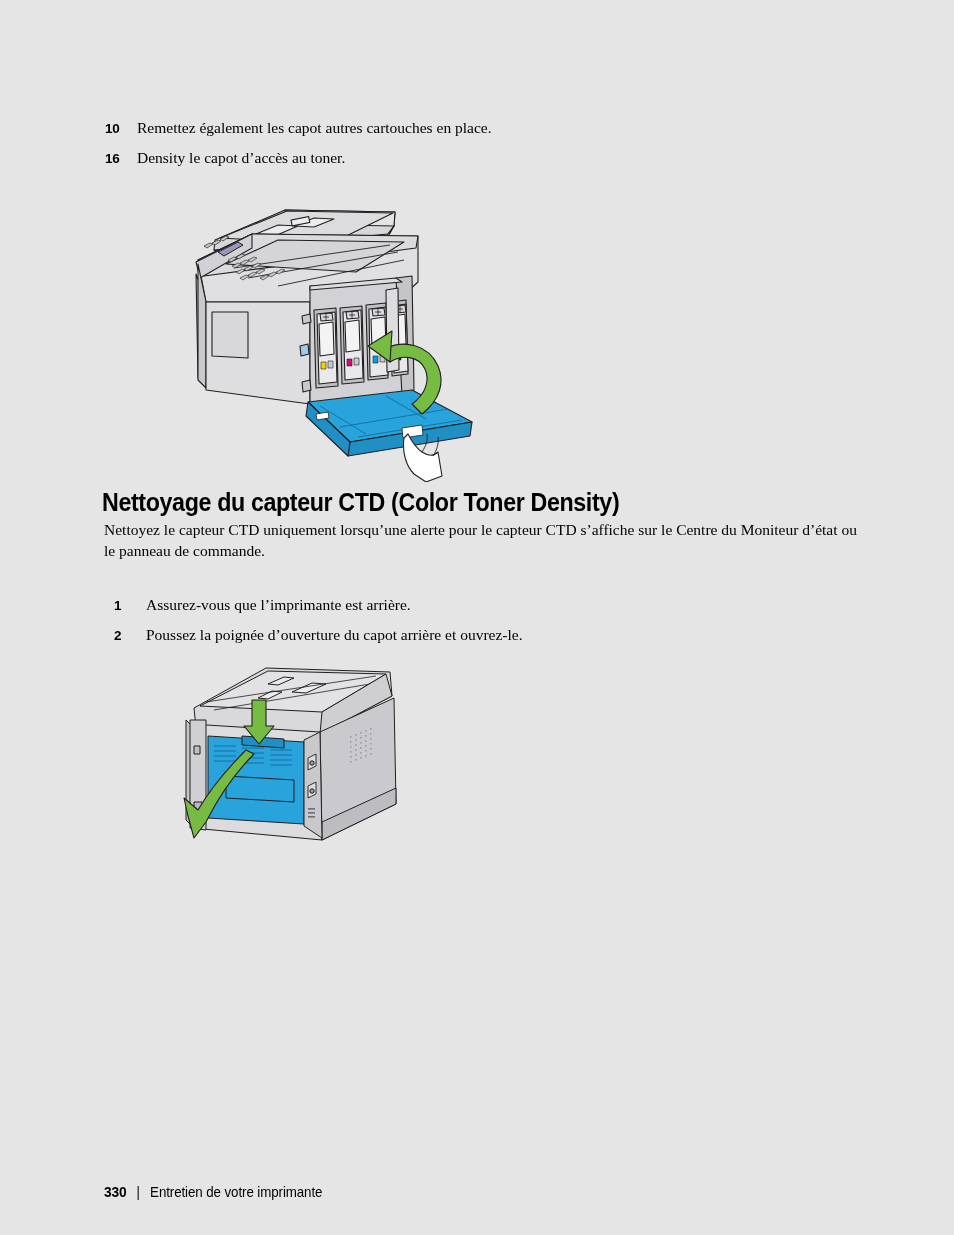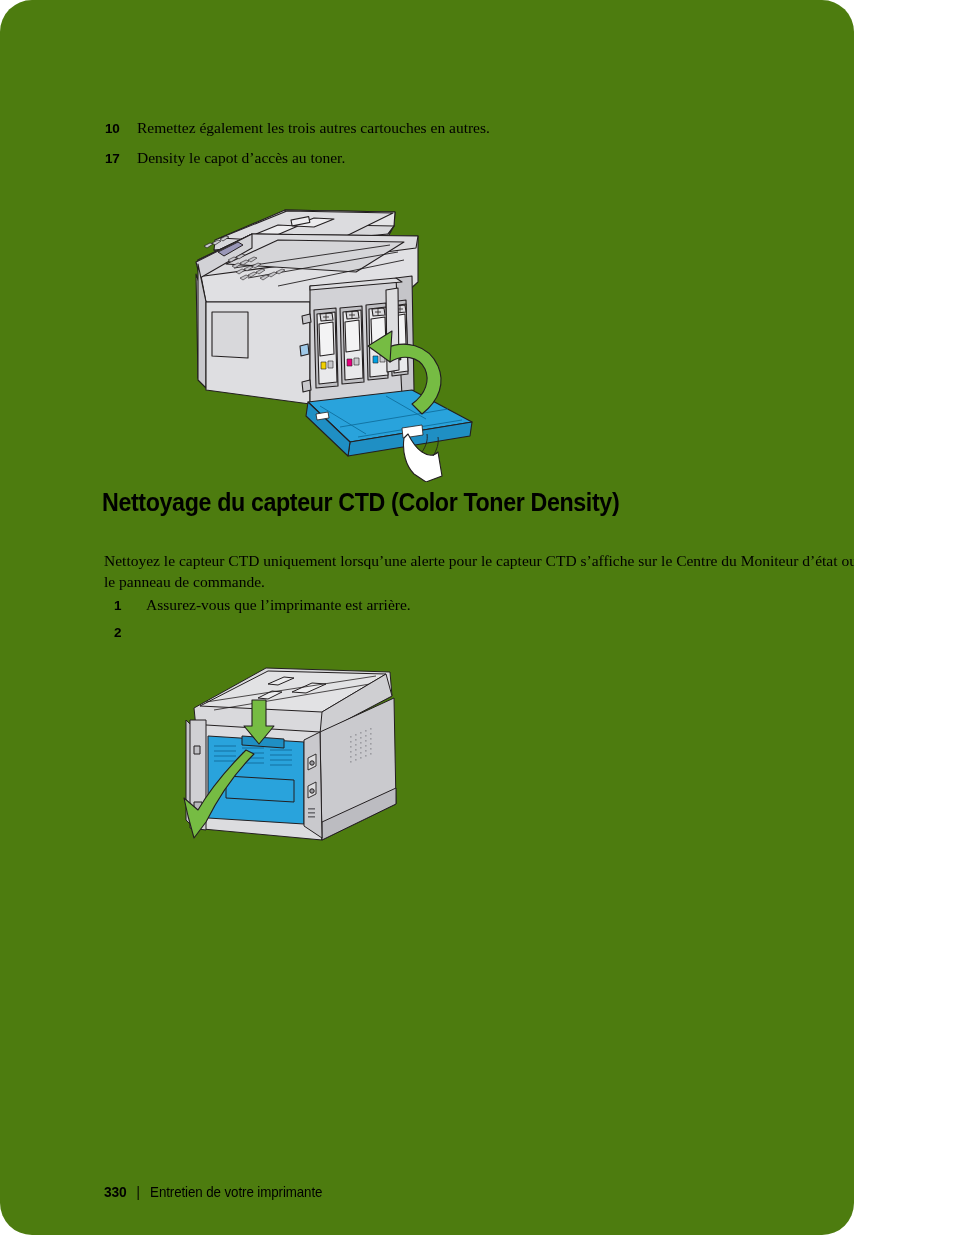--- a/index.html
+++ b/index.html
@@ -2,27 +2,26 @@
 <html><head>
 <meta charset="utf-8">
 <style>
   html, body {
     margin: 0;
     padding: 0;
     background: #ffffff;
   }
   .page {
     position: relative;
-    width: 854px;
+    width: 954px;
     height: 1235px;
-    background: #4d7c0f;
+    background: #e5e5e5;
     overflow: hidden;
     font-family: "Liberation Serif", serif;
     color: #000000;
-    border-radius: 32px;
   }
 
   
   .steps {
     position: absolute;
     left: 105px;
     width: 780px;
   }
   .step {
     display: flex;
@@ -96,24 +95,24 @@
   .figure { position: absolute; }
 </style>
 </head>
 <body>
 
 <div class="page">
 
   <div class="steps" style="top:118px;">
     <div class="step">
       <div class="step-num">10</div>
-      <div class="step-text">Remettez également les trois autres cartouches en autres.</div>
+      <div class="step-text">Remettez également les capot autres cartouches en place.</div>
     </div>
     <div class="step">
-      <div class="step-num">17</div>
+      <div class="step-num">16</div>
       <div class="step-text">Density le capot d’accès au toner.</div>
     </div>
   </div>
 
   <div class="figure" style="left:190px; top:190px; width:300px; height:292px;">
     <svg width="300" height="292" viewBox="0 0 300 292" xmlns="http://www.w3.org/2000/svg">
       <g stroke="#231F20" stroke-width="1.1" stroke-linejoin="round" fill="none">
 
         <polygon points="25,50 95,20 205,22 204,36 198,44 60,76 24,60" fill="#D7D7DA"></polygon>
         <polygon points="95,20 205,22 204,36 96,34" fill="#E4E4E6"></polygon>
@@ -251,29 +250,30 @@
         <path d="M218,244 C222,252 226,258 232,262 C238,266 244,266 248,262
                  L252,286 L236,292 L224,284 C216,276 212,262 214,248 Z" fill="#FFFFFF" stroke="#231F20" stroke-width="1.1"></path>
         <path d="M232,262 C236,256 238,250 237,244" stroke="#231F20" stroke-width="0.9" fill="none"></path>
         <path d="M243,266 C247,260 249,253 248,247" stroke="#231F20" stroke-width="0.9" fill="none"></path>
       </g>
     </svg>
   </div>
 
   <div class="section-heading" style="top:488px;">Nettoyage du capteur CTD (Color Toner Density)</div>
 
-  <div class="body-para" style="top:551px;">Nettoyez le capteur CTD uniquement lorsqu’une alerte pour le capteur CTD s’affiche sur le Centre du Moniteur d’état ou le panneau de commande.</div>
+  <div class="body-para" style="top:520px;">Nettoyez le capteur CTD uniquement lorsqu’une alerte pour le capteur CTD s’affiche sur le Centre du Moniteur d’état ou le panneau de commande.</div>
 
   <div class="steps" style="top:595px; left:105px;">
     <div class="step">
       <div class="step-num narrow">1</div>
       <div class="step-text">Assurez-vous que l’imprimante est arrière.</div>
     </div>
     <div class="step">
       <div class="step-num narrow">2</div>
+      <div class="step-text">Poussez la poignée d’ouverture du capot arrière et ouvrez-le.</div>
     </div>
   </div>
 
   <div class="figure" style="left:180px; top:662px; width:250px; height:200px;">
     <svg width="250" height="200" viewBox="0 0 250 200" xmlns="http://www.w3.org/2000/svg">
       <g stroke="#231F20" stroke-width="1" stroke-linejoin="round" fill="none">
 
         <polygon points="14,46 86,6 210,10 212,34 140,72 16,66" fill="#D9D9DC"></polygon>
         <polygon points="20,44 88,9 206,12 142,50" fill="#E2E2E4"></polygon>
 

